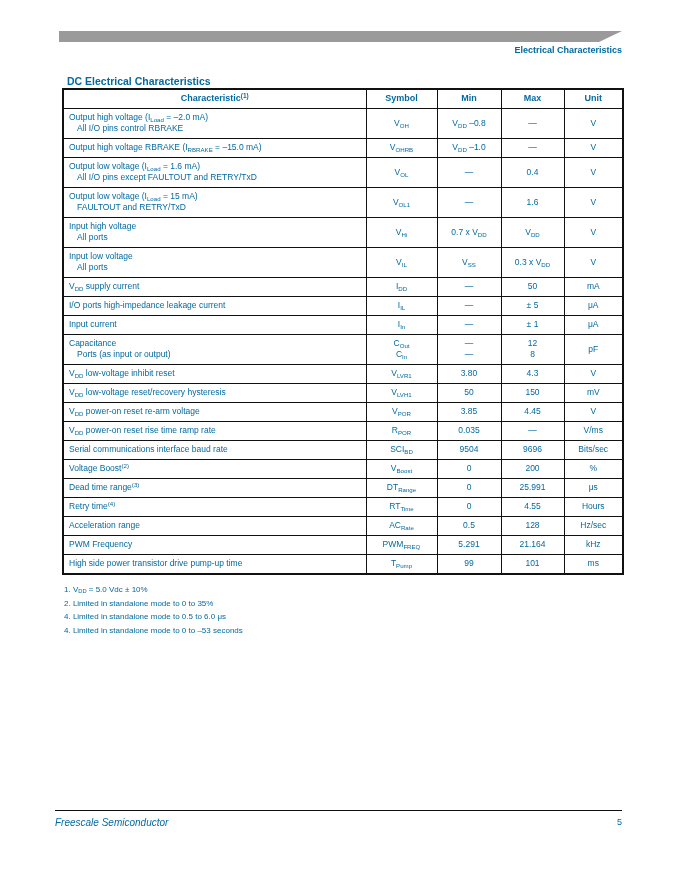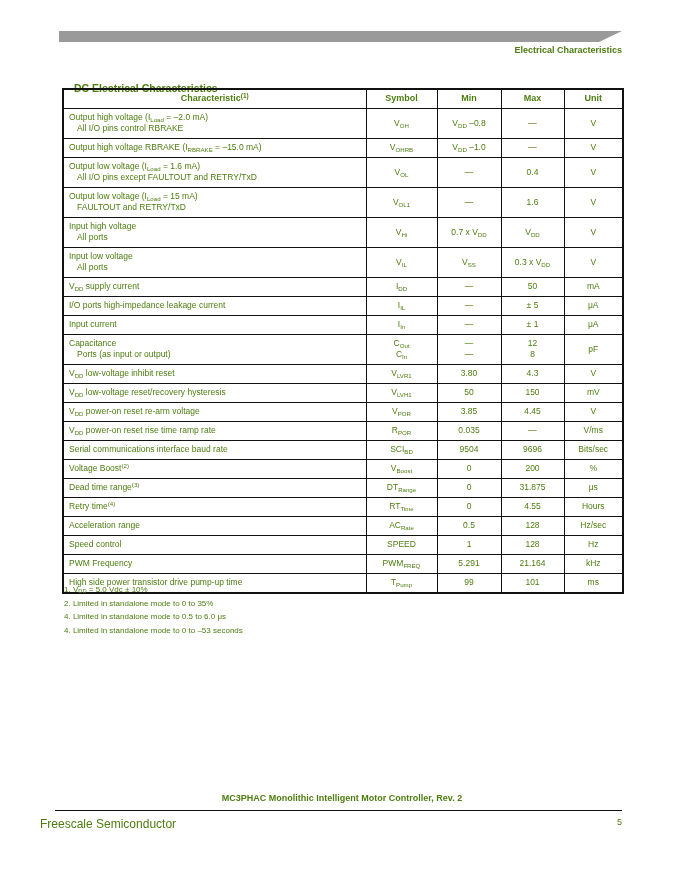--- a/index.html
+++ b/index.html
@@ -3,40 +3,40 @@
 <meta charset="utf-8">
 <style>
   * { box-sizing: border-box; }
   html, body { margin: 0; padding: 0; background: #ffffff; }
   .page {
     position: relative;
     width: 680px;
     height: 880px;
     background: #ffffff;
     font-family: "Liberation Sans", sans-serif;
-    color: #4d7c0f;
+    color: #0369a1;
     overflow: hidden;
   }
   .gray-bar {
     position: absolute;
     left: 59px; top: 31px;
     width: 563px; height: 11px;
     background: #9a9a9a;
     clip-path: polygon(0 0, 100% 0, calc(100% - 23px) 100%, 0 100%);
   }
   .section-title {
     position: absolute;
     top: 45px; right: 58px;
     font-size: 9px; font-weight: bold;
   }
   .doc-heading {
     position: absolute;
     top: 68px; left: 60px;
     font-size: 10.5px; font-weight: bold;
-    margin: 14px;
+    margin: 7px;
   }
   table.dc {
     position: absolute;
     left: 62px; top: 88px;
     width: 560px;
     border-collapse: collapse;
     table-layout: fixed;
     border: 2px solid #111;
     font-size: 8.5px;
     line-height: 11px;
@@ -74,22 +74,23 @@
     font-size: 9px; font-weight: bold;
   }
   .footer-rule {
     position: absolute;
     left: 55px; top: 810px;
     width: 567px;
     border-top: 1.5px solid #111;
   }
   .footer-left {
     position: absolute;
-    left: 40px; top: 817px;
-    font-size: 12px;
+    left: 55px; top: 817px;
+    font-size: 10px;
+    font-style: italic;
   }
   .footer-page {
     position: absolute;
     right: 58px; top: 817px;
     font-size: 9px;
   }
 </style>
 </head>
 <body>
 
@@ -266,49 +267,40 @@
         <td class="ctr">0</td>
         <td class="ctr">200</td>
         <td class="ctr">%</td>
       </tr>
       <tr>
         <td class="c">
             <div>Dead time range<sup>(3)</sup></div>
           </td>
         <td class="ctr">DT<sub>Range</sub></td>
         <td class="ctr">0</td>
-        <td class="ctr">31.875</td>
+        <td class="ctr">25.991</td>
         <td class="ctr">μs</td>
       </tr>
       <tr>
         <td class="c">
             <div>Retry time<sup>(4)</sup></div>
           </td>
         <td class="ctr">RT<sub>Time</sub></td>
         <td class="ctr">0</td>
         <td class="ctr">4.55</td>
         <td class="ctr">Hours</td>
       </tr>
       <tr>
         <td class="c">
             <div>Acceleration range</div>
           </td>
         <td class="ctr">AC<sub>Rate</sub></td>
         <td class="ctr">0.5</td>
         <td class="ctr">128</td>
         <td class="ctr">Hz/sec</td>
-      </tr>
-      <tr>
-        <td class="c">
-            <div>Speed control</div>
-          </td>
-        <td class="ctr">SPEED</td>
-        <td class="ctr">1</td>
-        <td class="ctr">128</td>
-        <td class="ctr">Hz</td>
       </tr>
       <tr>
         <td class="c">
             <div>PWM Frequency</div>
           </td>
         <td class="ctr">PWM<sub>FREQ</sub></td>
         <td class="ctr">5.291</td>
         <td class="ctr">21.164</td>
         <td class="ctr">kHz</td>
       </tr>
@@ -324,18 +316,17 @@
     </tbody>
   </table>
 
   <div class="footnotes">
     <p>1. V<sub>DD</sub> = 5.0 Vdc ± 10%</p>
     <p>2. Limited in standalone mode to 0 to 35%</p>
     <p>4. Limited in standalone mode to 0.5 to 6.0 μs</p>
     <p>4. Limited in standalone mode to 0 to –53 seconds</p>
   </div>
 
-  <div class="footer-title">MC3PHAC Monolithic Intelligent Motor Controller, Rev. 2</div>
   <div class="footer-rule"></div>
   <div class="footer-left">Freescale Semiconductor</div>
   <div class="footer-page">5</div>
 
 </div>
 
 </body></html>

